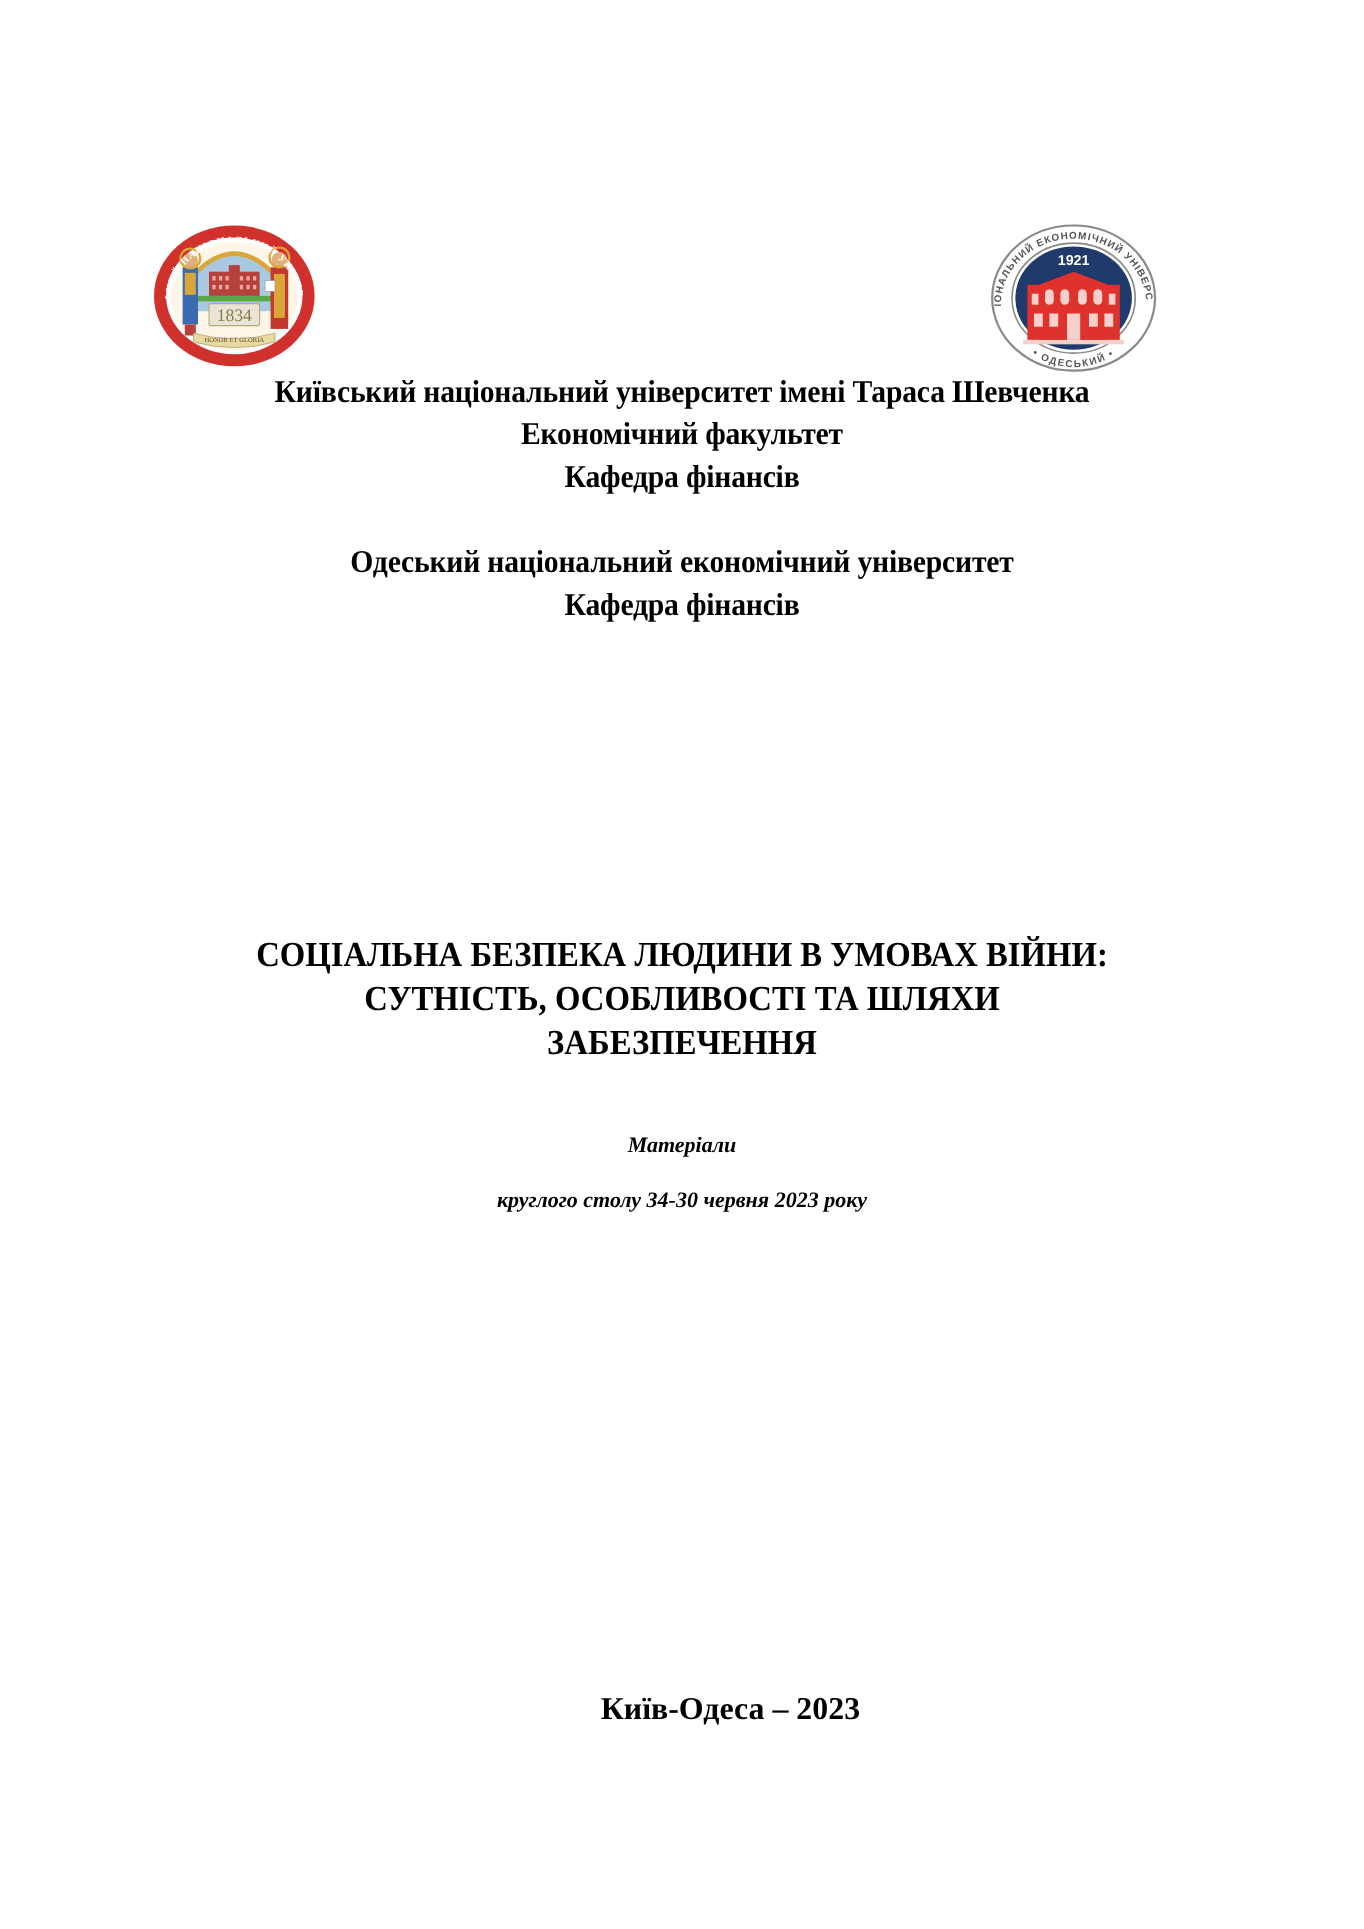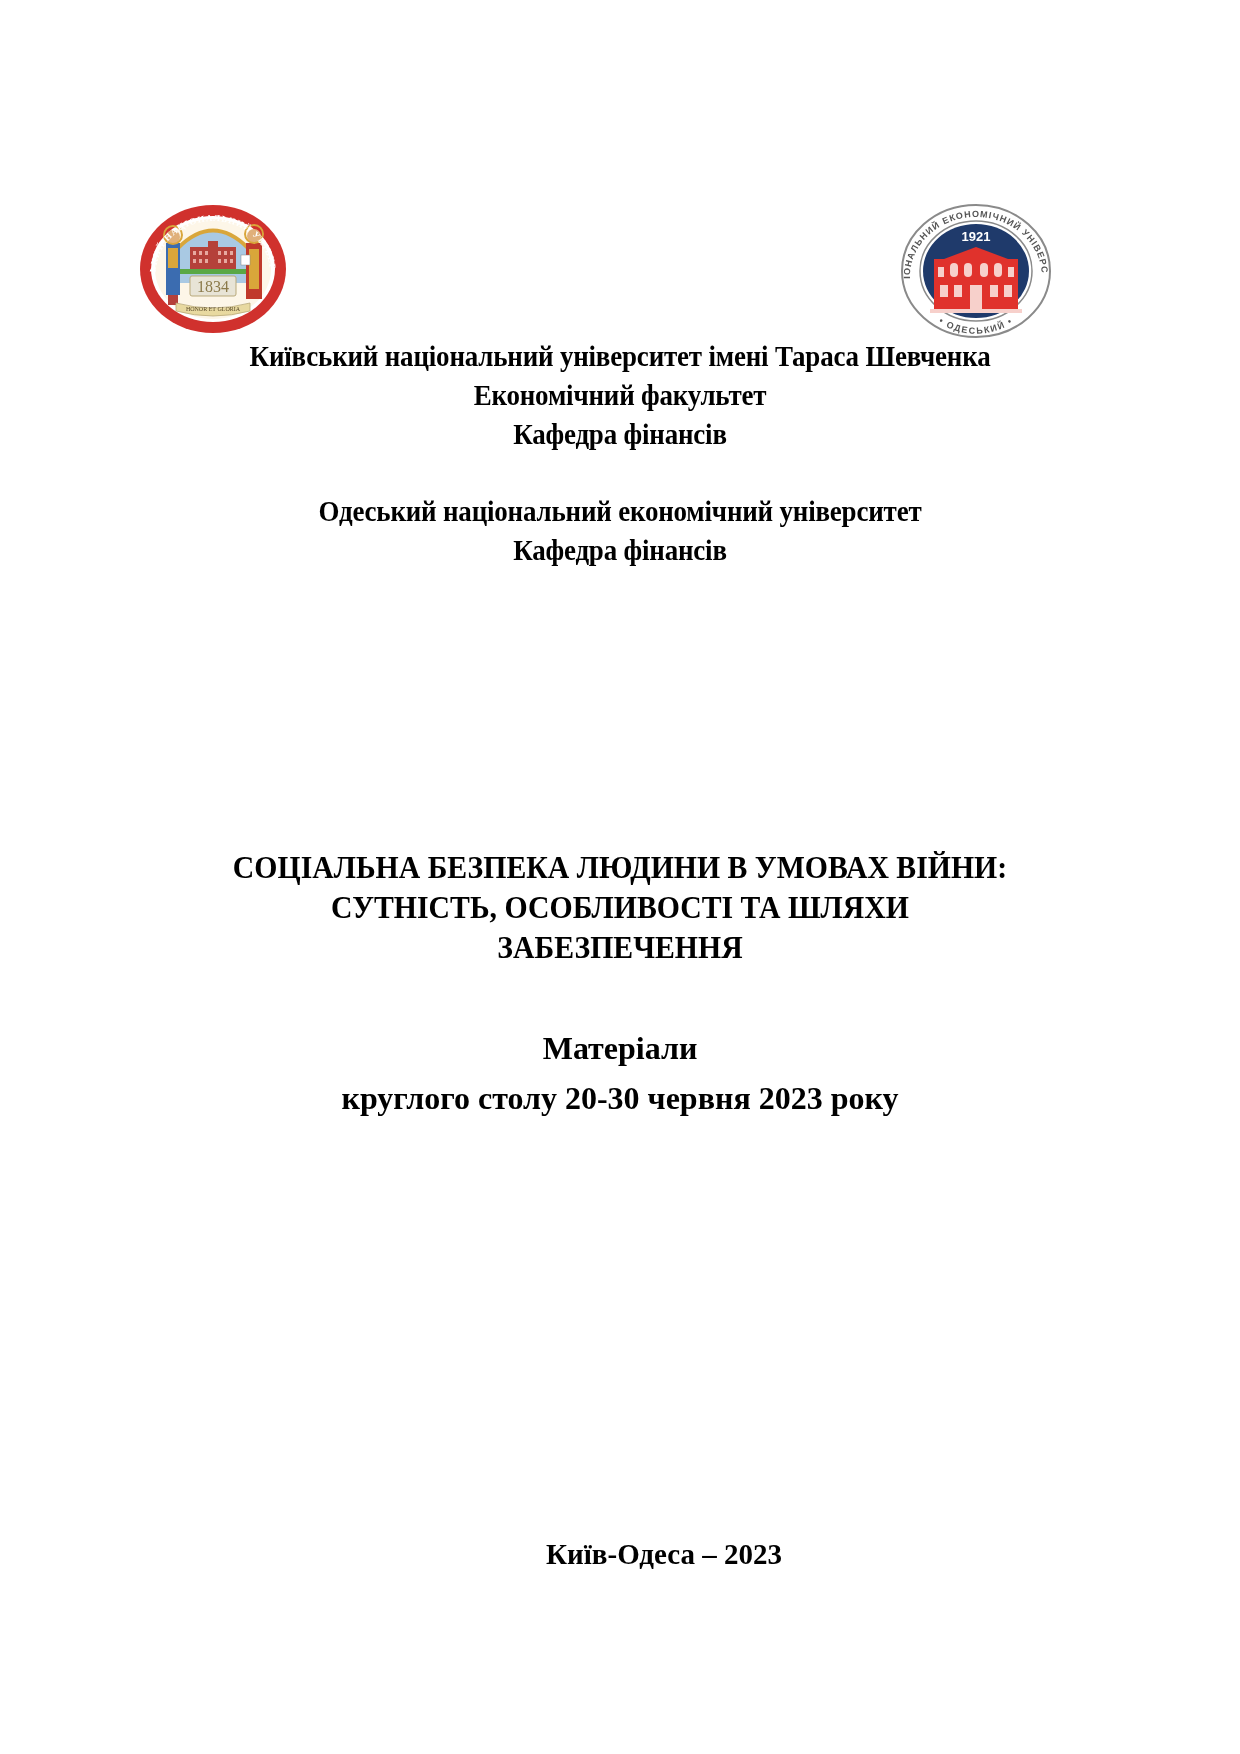--- a/index.html
+++ b/index.html
@@ -51,22 +51,23 @@
       transform: scaleX(0.93);
       transform-origin: center;
     }
     .title-line {
       font-size: 32px;
       font-weight: bold;
       transform: scaleX(0.93);
       transform-origin: center;
     }
     .sub-line {
-      font-size: 32px;
+      font-size: 20px;
       font-weight: bold;
+      font-style: italic;
     }
     .footer-line {
       font-size: 29px;
       font-weight: bold;
     }
   </style>
 </head>
 <body>
 
 <div class="page">
@@ -168,17 +169,17 @@
   <div class="center-line header-line" style="top:418px;">Кафедра фінансів</div>
 
   <div class="center-line header-line" style="top:495px;">Одеський національний економічний університет</div>
   <div class="center-line header-line" style="top:534px;">Кафедра фінансів</div>
 
   <div class="center-line title-line" style="top:849px;">СОЦІАЛЬНА БЕЗПЕКА ЛЮДИНИ В УМОВАХ ВІЙНИ:</div>
   <div class="center-line title-line" style="top:889px;">СУТНІСТЬ, ОСОБЛИВОСТІ ТА ШЛЯХИ</div>
   <div class="center-line title-line" style="top:929px;">ЗАБЕЗПЕЧЕННЯ</div>
 
   <div class="center-line sub-line" style="top:1030px;">Матеріали</div>
-  <div class="center-line sub-line" style="top:1080px;">круглого столу 20-30 червня 2023 року</div>
+  <div class="center-line sub-line" style="top:1080px;">круглого столу 34-30 червня 2023 року</div>
 
   <div class="center-line footer-line" style="top:1538px;padding-left:44px;">Київ-Одеса – 2023</div>
 
 </div>
 
 </body></html>

